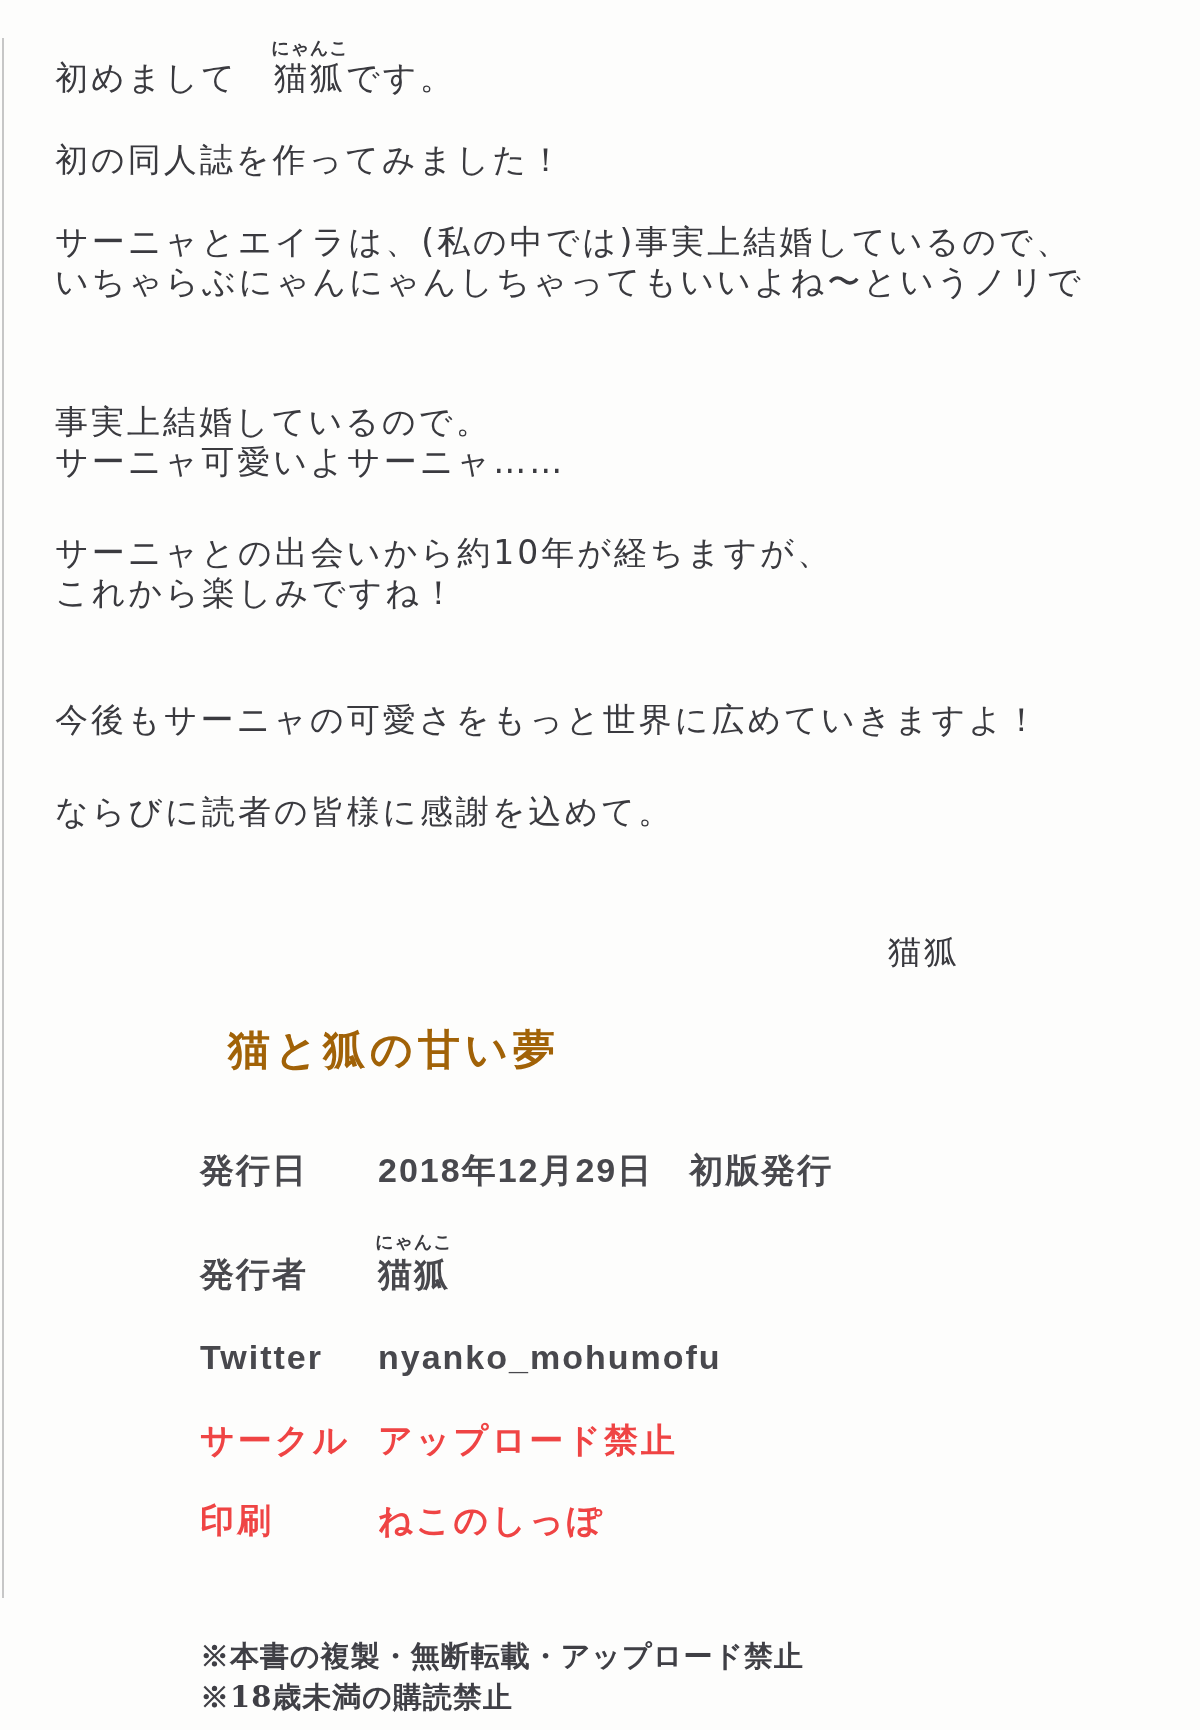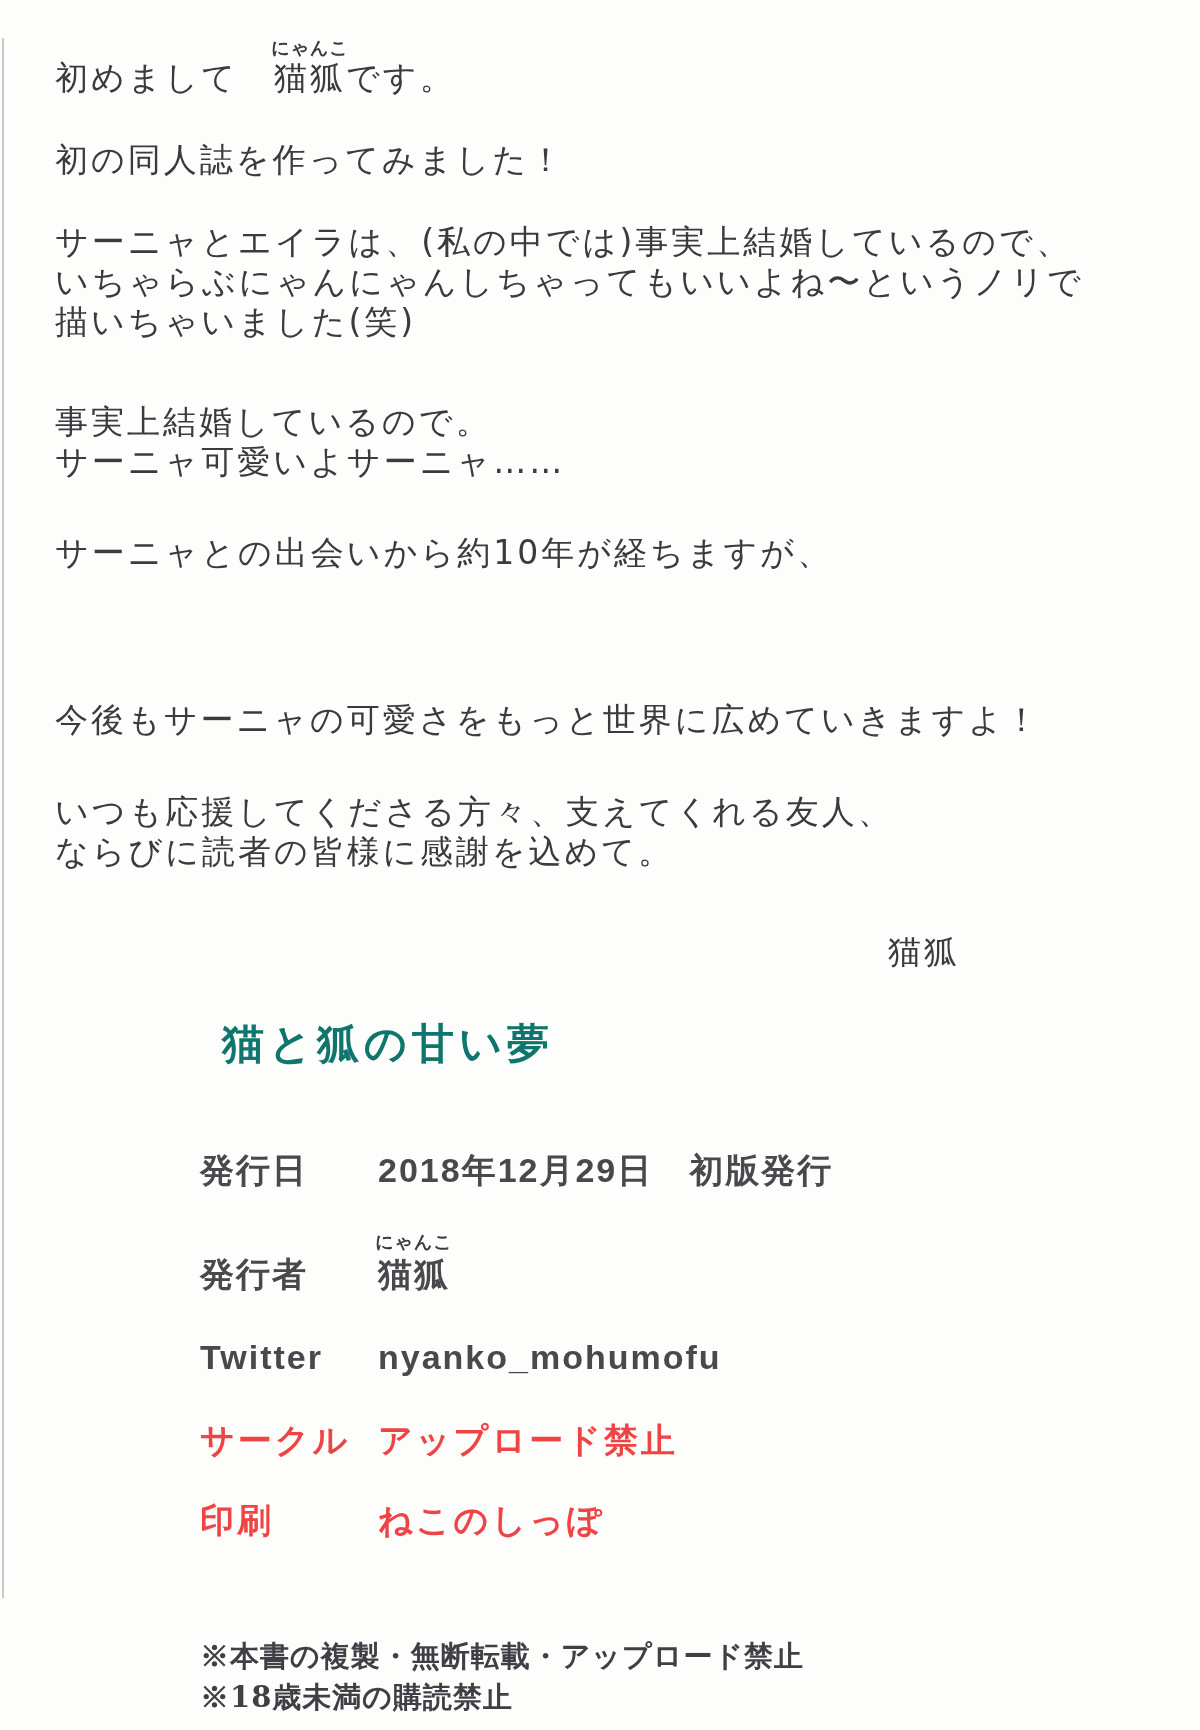--- a/index.html
+++ b/index.html
@@ -48,26 +48,26 @@
     letter-spacing: 1px;
     line-height: 1;
     color: #3a3a3f;
     white-space: nowrap;
     font-weight: bold;
   }
   
   .colophon-title {
     position: absolute;
     left: 218px; top: 1012px;
-    margin: 4px;
+    margin: 10px;
     font-family: "DejaVu Serif", serif;
     font-weight: 600;
     font-size: 42px;
     letter-spacing: 5px;
-    color: #0f766e;
+    color: #a16207;
     white-space: nowrap;
   }
   .row { position: absolute; left: 200px; width: 800px; }
   .row .label { position: absolute; left: 0; white-space: nowrap; }
   .row .value { position: absolute; left: 178px; white-space: nowrap; }
   .row.gothic .label, .row.gothic .value {
     font-family: "Liberation Sans", sans-serif;
     font-weight: 600;
     font-size: 34px;
     letter-spacing: 2px;
@@ -106,38 +106,37 @@
       <span>初めまして　</span><span class="ruby-wrap"><span class="furi">にゃんこ</span><span>猫狐</span></span><span>です。</span>
     </div>
 
     <div class="para" style="top:140px;">
       <div class="line">初の同人誌を作ってみました！</div>
     </div>
 
     <div class="para" style="top:222px;">
       <div class="line">サーニャとエイラは、(私の中では)事実上結婚しているので、</div>
       <div class="line">いちゃらぶにゃんにゃんしちゃってもいいよね〜というノリで</div>
-      <div class="line">描いちゃいました(笑)</div>
     </div>
 
     <div class="para" style="top:402px;">
       <div class="line">事実上結婚しているので。</div>
       <div class="line">サーニャ可愛いよサーニャ……</div>
     </div>
 
     <div class="para" style="top:520px;margin-top:13px;">
       <div class="line">サーニャとの出会いから約10年が経ちますが、</div>
+      <div class="line">これから楽しみですね！</div>
     </div>
 
     <div class="para" style="top:700px;">
       <div class="line">今後もサーニャの可愛さをもっと世界に広めていきますよ！</div>
     </div>
 
     <div class="para" style="top:792px;">
-      <div class="line">いつも応援してくださる方々、支えてくれる友人、</div>
       <div class="line">ならびに読者の皆様に感謝を込めて。</div>
     </div>
 
     <div class="hw" style="left:888px; top:932px;">猫狐</div>
 
   </section>
 
   <section>
 
     <h1 class="colophon-title">猫と狐の甘い夢</h1>

